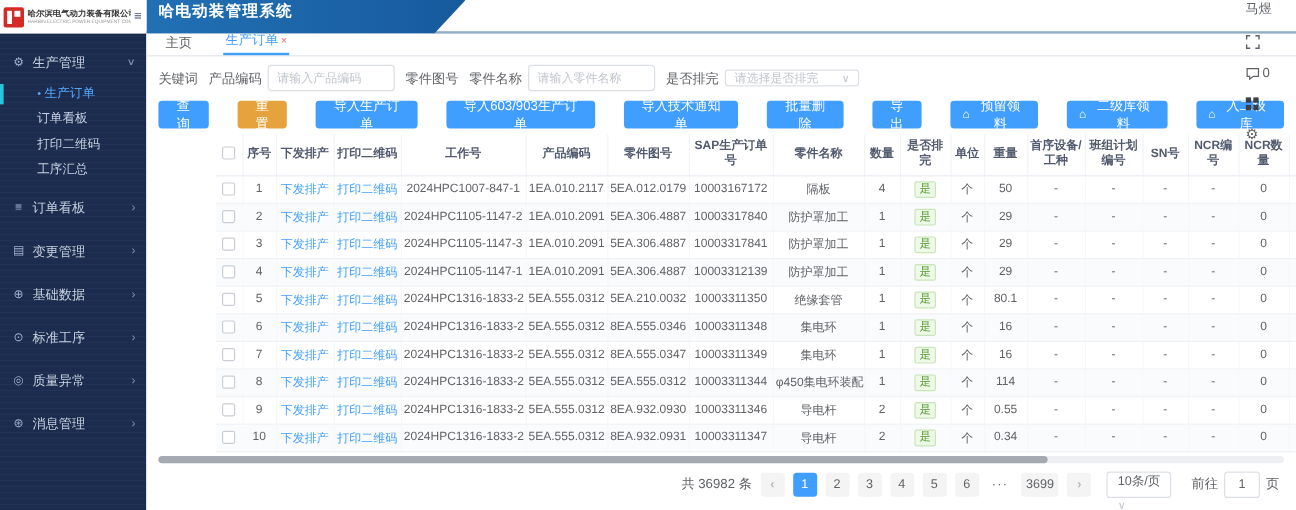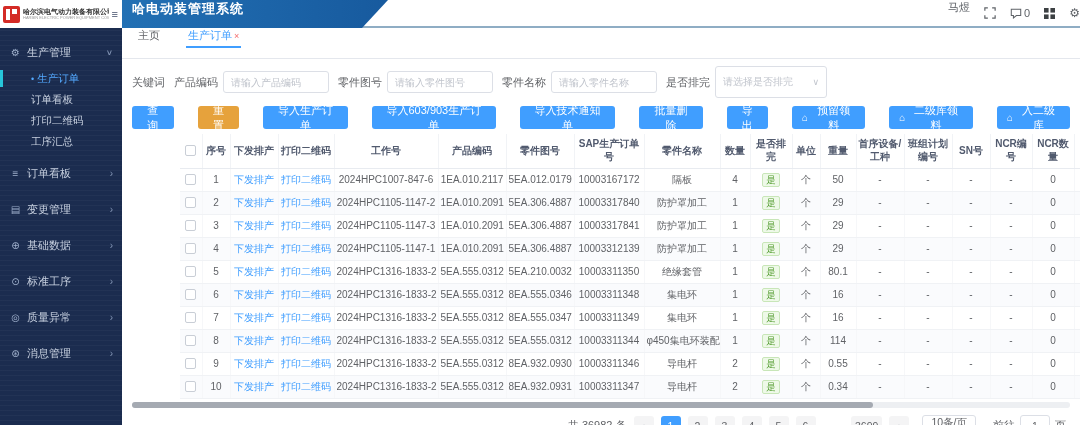--- a/index.html
+++ b/index.html
@@ -31,39 +31,39 @@
   .sub-item .dot { color:#53a9ff; margin-right:3px; font-size:9px; }
 
   
   .main { position:absolute; left:122px; top:0; width:958px; height:425px; background:#fff; }
   .topbar { height:28px; position:relative; border-bottom:2px solid #8fadc4; background:#fff; }
   .banner { position:absolute; left:0; top:0; height:28px; width:266px;
     background:linear-gradient(90deg,#2270b4,#175a9e);
     clip-path:polygon(0 0,100% 0,calc(100% - 26px) 100%,0 100%);
     display:flex; align-items:flex-start; padding:0 10px; }
   .app-title { color:#fff; font-size:13px; font-weight:bold; letter-spacing:1px; }
-  .top-right { position:absolute; right:0; top:0; height:26px; display:flex; gap:14px; color:#5f6368; font-size:11px; }
+  .top-right { position:absolute; right:20px; top:0; height:26px; display:flex; gap:14px; color:#5f6368; font-size:11px;flex-direction:column; }
   .tr-ic { display:flex; align-items:center; gap:2px; cursor:pointer; color:#5f6368; }
   .grid-ic svg, .fs-ic svg, .msg-ic svg { display:block; }
   .gear-glyph { font-size:12px; line-height:1; }
 
   
-  .tabs { height:31px; display:flex; align-items:flex-start; padding:0 14px; border-bottom:1px solid #e4e7ed; }
+  .tabs { height:19px; display:flex; align-items:flex-end; padding:0 14px; border-bottom:1px solid #e4e7ed; }
   .tab { font-size:11px; color:#606266; padding:0 2px 3px; margin-right:24px; cursor:pointer; }
   .tab.active { color:#409eff; border-bottom:2px solid #409eff; }
   .tab .x { color:#f56c6c; font-size:9px; margin-left:2px; }
 
   
   .filters { display:flex; align-items:center; gap:9px; padding:7px 10px 0; font-size:11px; color:#606266; }
   .f-item { display:flex; align-items:center; gap:5px; }
   .f-label { flex:none; }
   .f-in { height:22px; border:1px solid #dcdfe6; border-radius:3px; padding:0 7px; font-size:10px; color:#333; outline:none; }
   .f-in::placeholder { color:#c0c4cc; }
   .w-lg { width:188px; } .w-md { width:106px; }
-  .f-select { height:32px; width:112px; border:1px solid #dcdfe6; border-radius:3px; display:flex; align-items:center; justify-content:space-between; padding:0 7px; color:#c0c4cc; font-size:10px; cursor:pointer; background:#fff; }
+  .f-select { height:14px; width:112px; border:1px solid #dcdfe6; border-radius:3px; display:flex; align-items:center; justify-content:space-between; padding:0 7px; color:#c0c4cc; font-size:10px; cursor:pointer; background:#fff; }
   .f-select .sel-ar { color:#c0c4cc; font-size:9px; }
 
   
   .btns { display:flex; align-items:center; gap:24px; padding:8px 10px 5px; }
   .btn { height:23px; border:none; border-radius:3px; background:#409eff; color:#fff; font-size:11px; padding:0 10px; display:flex; align-items:center; gap:4px; cursor:pointer; font-family:inherit; }
   .btn.orange { background:#e6a23c; }
   .btn .b-ic { font-size:10px; line-height:1; }
 
   
   .table-wrap { padding:0 10px;margin-left:48px; }
@@ -191,21 +191,20 @@
   <div class="filters">
     <div class="f-item">
       <span class="f-label">关键词</span>
     </div>
     <div class="f-item">
       <span class="f-label">产品编码</span>
       <input class="f-in w-md" placeholder="请输入产品编码" style="">
     </div>
     <div class="f-item">
       <span class="f-label">零件图号</span>
-      <input class="f-in w-md" placeholder="请输入零件图号" style="">
     </div>
     <div class="f-item">
       <span class="f-label">零件名称</span>
       <input class="f-in w-md" placeholder="请输入零件名称" style="">
     </div>
     <div class="f-item">
       <span class="f-label">是否排完</span>
       <div class="f-select">
         <span>请选择是否排完</span>
         <span class="sel-ar">∨</span>
@@ -280,21 +279,21 @@
             <th>NCR数量</th>
             <th>备注</th>
           </tr>
         </thead>
       <tbody id="table-body">
   <tr>
     <td><span class="cb"></span></td>
     <td>1</td>
     <td><a class="lnk">下发排产</a></td>
     <td><a class="lnk">打印二维码</a></td>
-    <td>2024HPC1007-847-6</td>
+    <td>2024HPC1007-847-1</td>
     <td>1EA.010.2117</td>
     <td>5EA.012.0179</td>
     <td>10003167172</td>
     <td>隔板</td>
     <td>4</td>
     <td><span class="tag-y">是</span></td>
     <td>个</td>
     <td>50</td>
     <td>-</td>
     <td>-</td>

